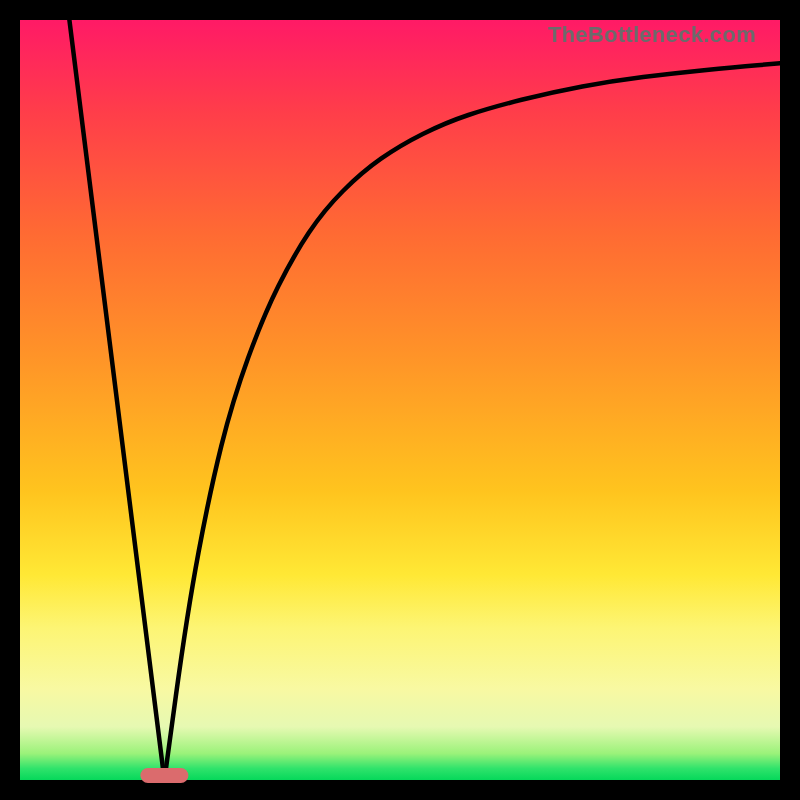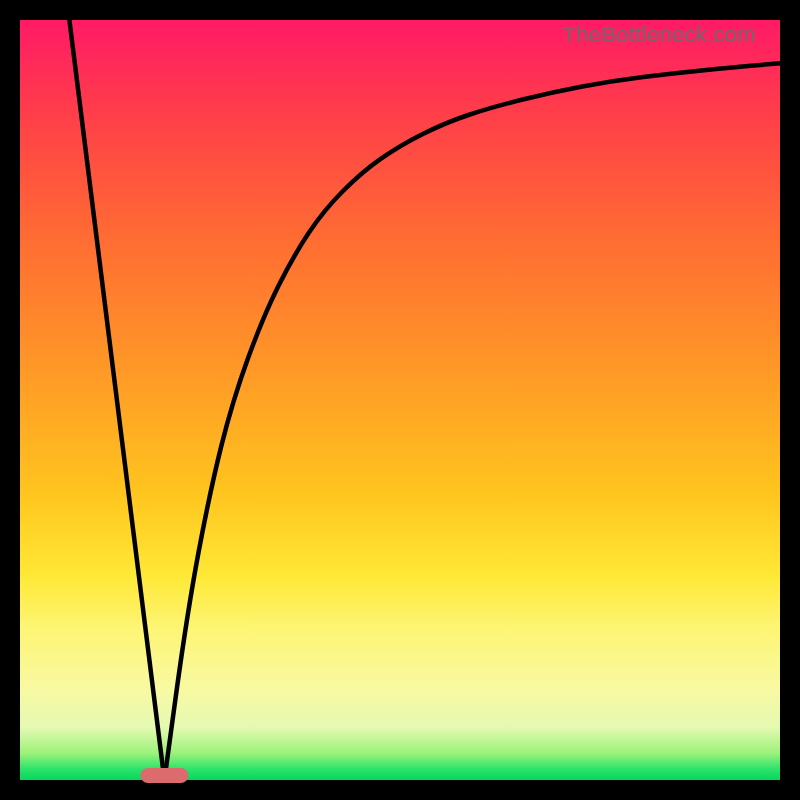--- a/index.html
+++ b/index.html
@@ -38,21 +38,21 @@
       #9bf27a 96.5%,
       #2fe36b 98.5%,
       #06d85a 100%
     );
   }
   .watermark {
     position: absolute;
     top: 2px;
     right: 24px;
     font-size: 22px;
-    font-weight: 400;
+    font-weight: 700;
     color: #6b6b6b;
     letter-spacing: 0.3px;
     user-select: none;
   }
   svg.curves {
     position: absolute;
     left: 0;
     top: 0;
     width: 760px;
     height: 760px;

